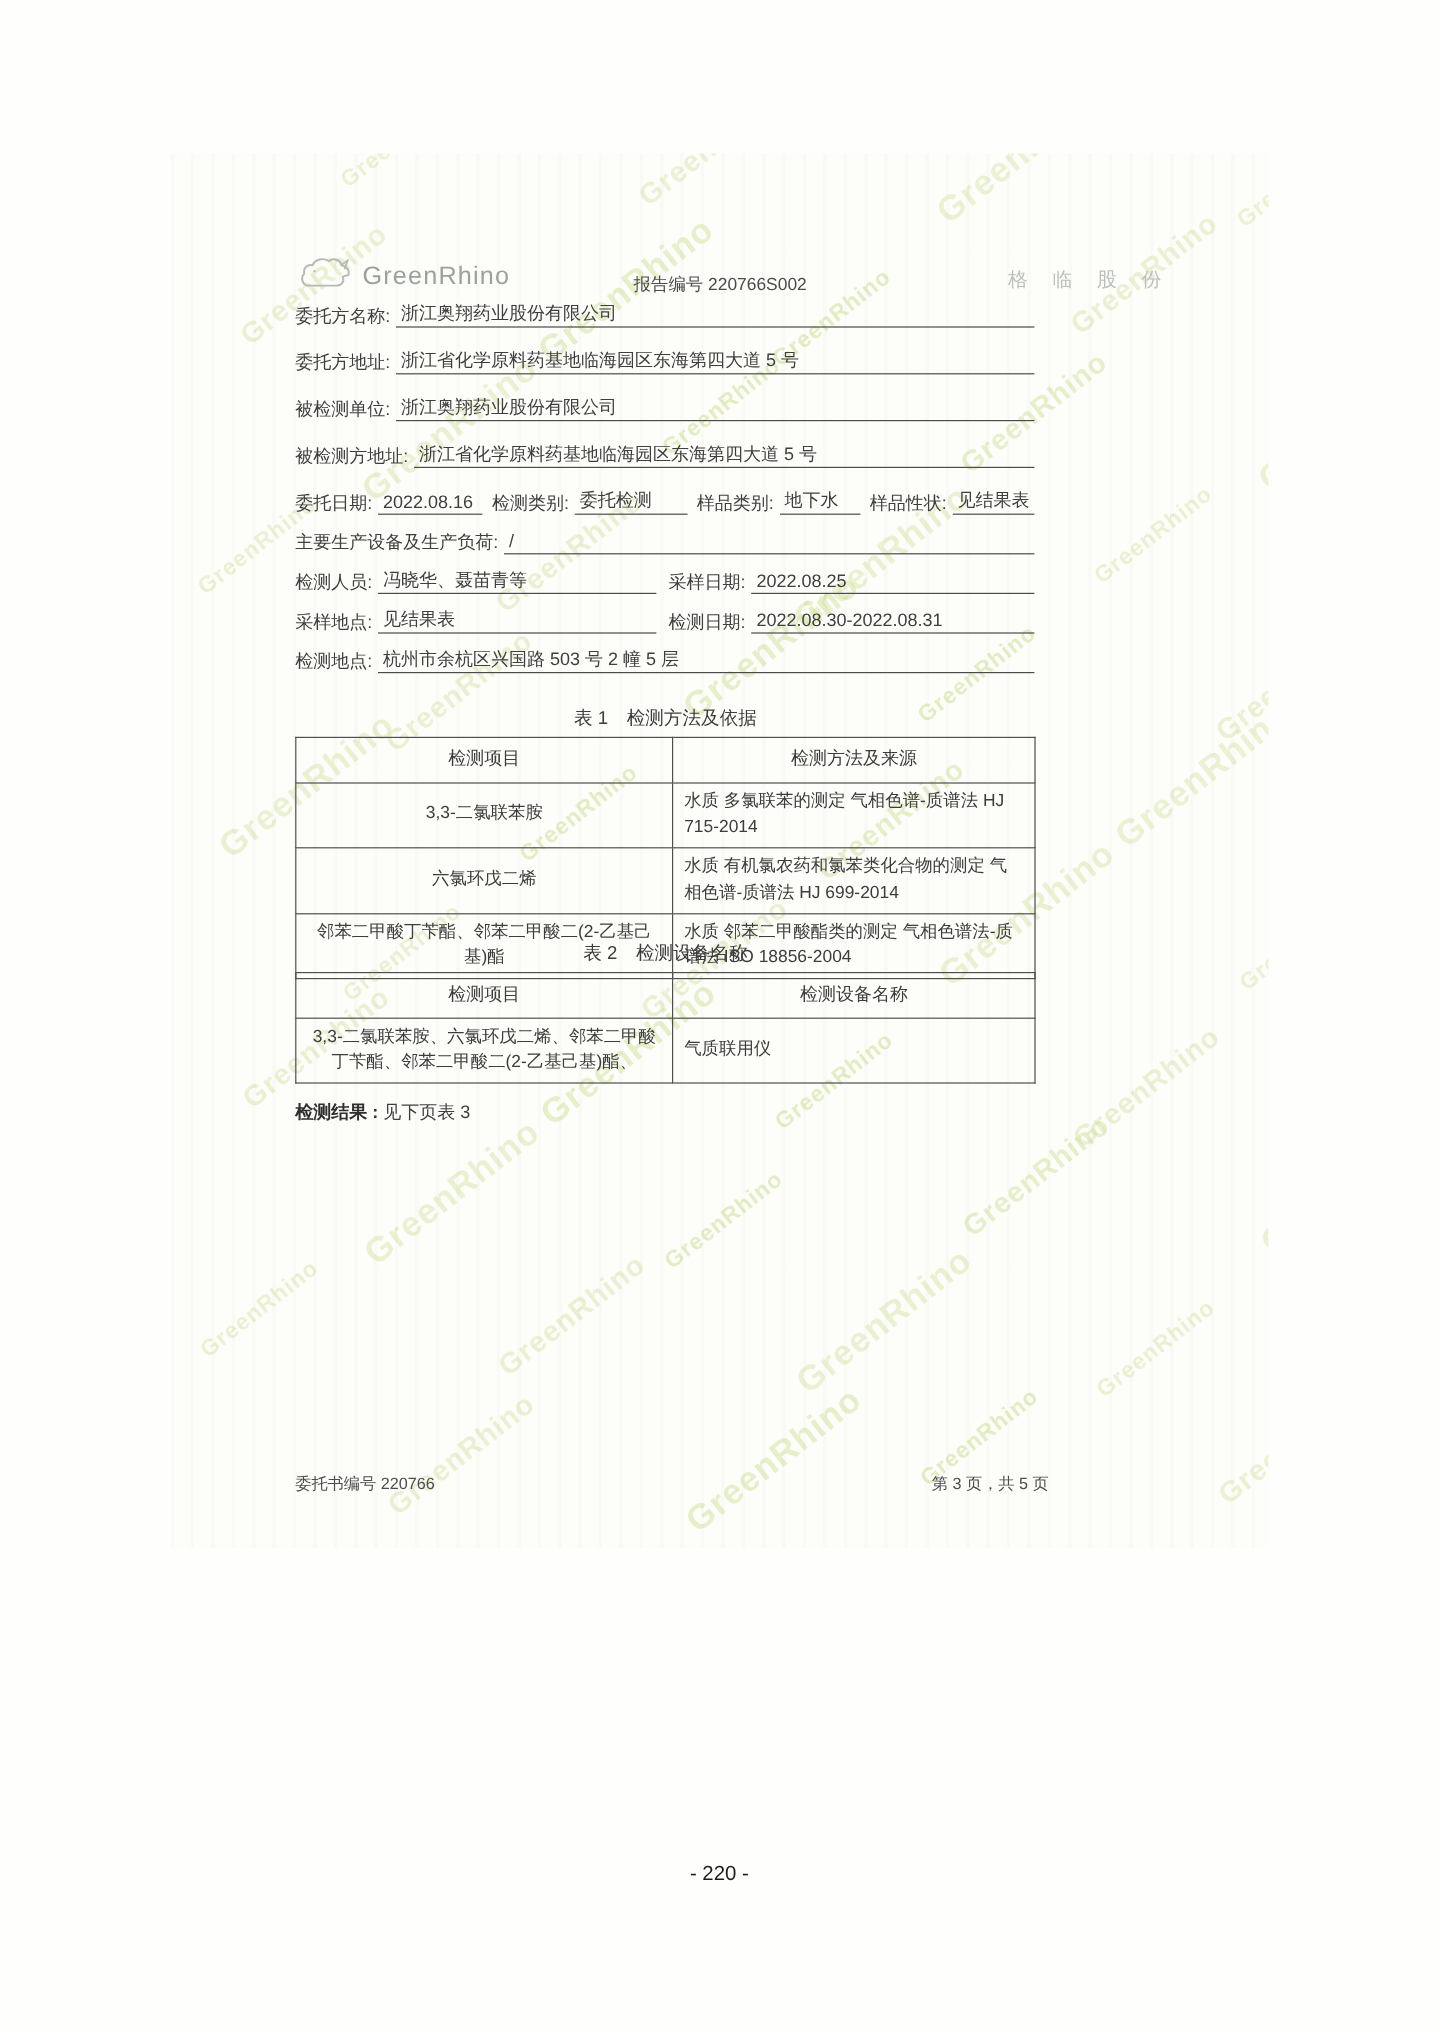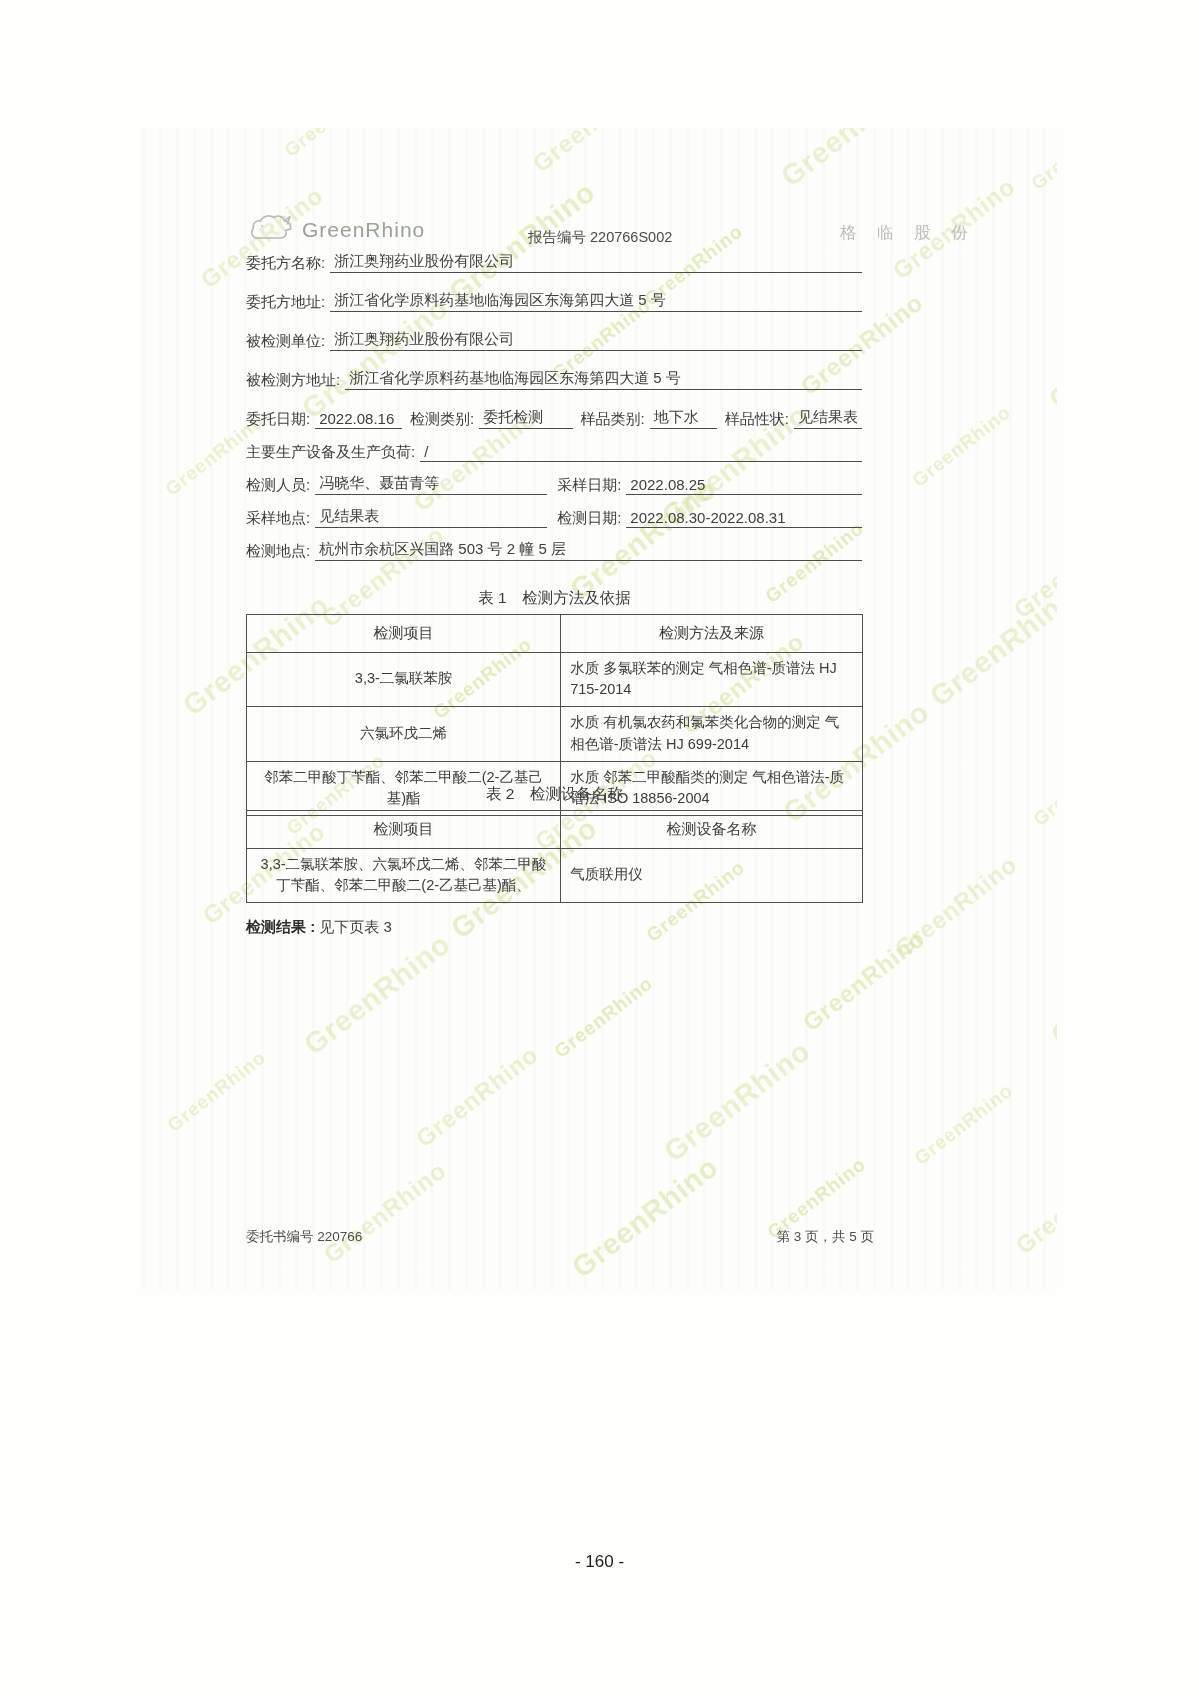--- a/index.html
+++ b/index.html
@@ -229,13 +229,13 @@
       <span>见下页表 3</span>
     </div>
 
     <div class="scan-footer">
       <span>委托书编号 220766</span>
       <span>第 3 页，共 5 页</span>
     </div>
   </div>
 </div>
 
-<div class="doc-page-num">- 160 -</div>
+<div class="doc-page-num">- 220 -</div>
 
 </body></html>

